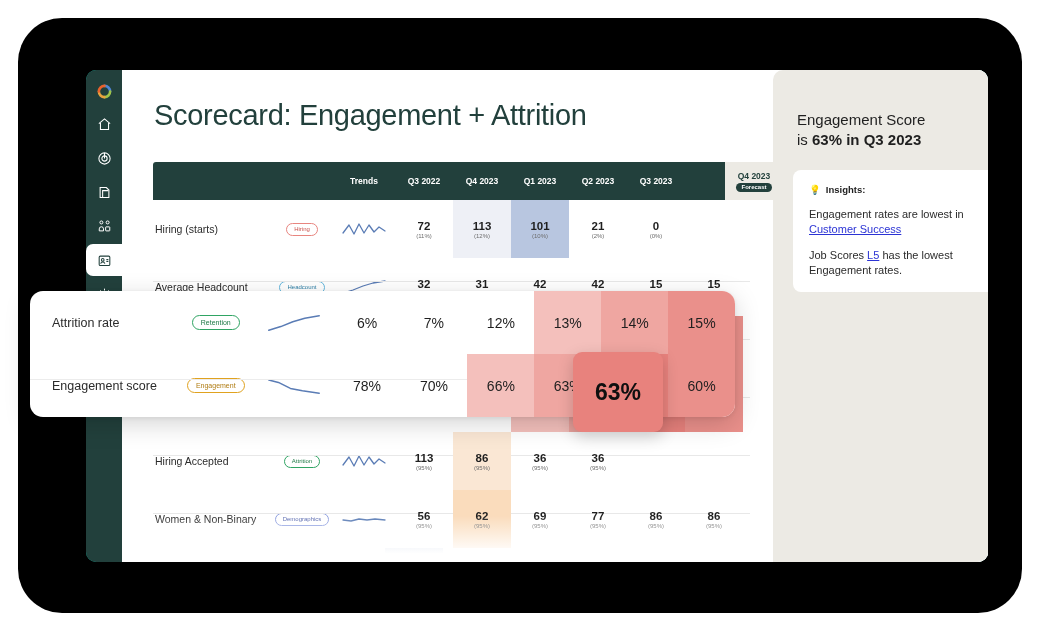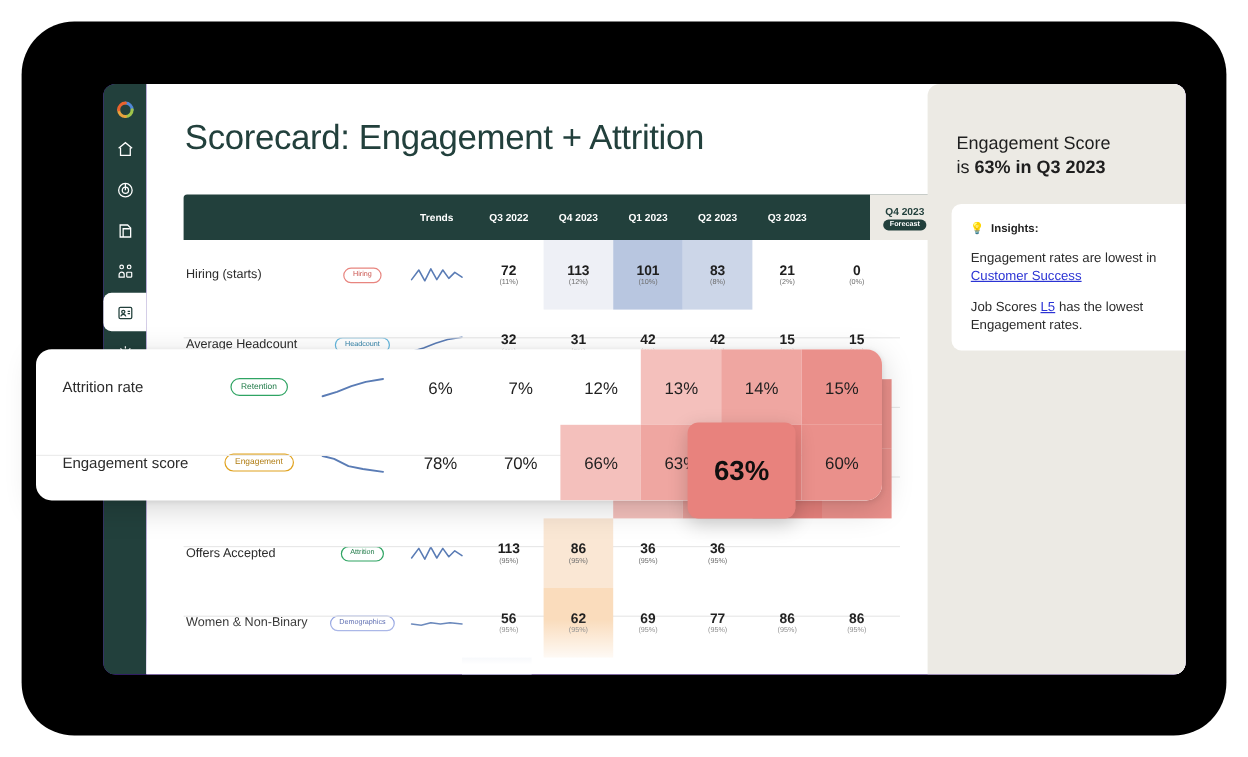--- a/index.html
+++ b/index.html
@@ -21,21 +21,21 @@
     border-radius: 44px;
   }
 
   
   .app-window {
     position: absolute;
     left: 86px; top: 70px;
     width: 902px; height: 492px;
     border-radius: 10px;
     overflow: hidden;
-    background: #6d28d9;
+    background: #14b8a6;
   }
 
   
   .sidebar {
     position: absolute;
     left: 0; top: 0;
     width: 36px; height: 492px;
     background: #22403c;
     display: flex;
     flex-direction: column;
@@ -396,25 +396,20 @@
                 <div class="hm" style="background:#eef0f6"></div>
                 <div class="num-main">113</div>
                 <div class="num-sub">(12%)</div>
               </div>
               <div class="cell-num">
                 <div class="hm" style="background:#b8c6e0"></div>
                 <div class="num-main">101</div>
                 <div class="num-sub">(10%)</div>
               </div>
               <div class="cell-num">
-                <div class="hm" style="background:#ccd6e8"></div>
-                <div class="num-main">83</div>
-                <div class="num-sub">(8%)</div>
-              </div>
-              <div class="cell-num">
                 <div class="hm" style="background:transparent"></div>
                 <div class="num-main">21</div>
                 <div class="num-sub">(2%)</div>
               </div>
               <div class="cell-num">
                 <div class="hm" style="background:transparent"></div>
                 <div class="num-main">0</div>
                 <div class="num-sub">(0%)</div>
               </div>
             </div>
@@ -523,21 +518,21 @@
               <div class="cell-num">
                 <div class="hm" style="background:#e8827d"></div>
                 <div class="num-main">63%</div>
               </div>
               <div class="cell-num">
                 <div class="hm" style="background:#ea908b"></div>
                 <div class="num-main">60%</div>
               </div>
             </div>
             <div class="trow">
-              <div class="cell-label">Offers Accepted</div>
+              <div class="cell-label">Hiring Accepted</div>
               <div class="cell-pill">
                 <span class="pill attrition">Attrition</span>
               </div>
               <div class="cell-trend">
                 <svg width="46" height="20" viewBox="0 0 46 20" fill="none" stroke="#5a7cb5" stroke-width="1.3" stroke-linecap="round" stroke-linejoin="round">
                   <path d="M2 14 L8 6 L13 15 L18 5 L23 14 L28 6 L33 13 L38 8 L44 12"></path>
                 </svg>
               </div>
               <div class="cell-num">
                 <div class="hm" style="background:transparent"></div>

